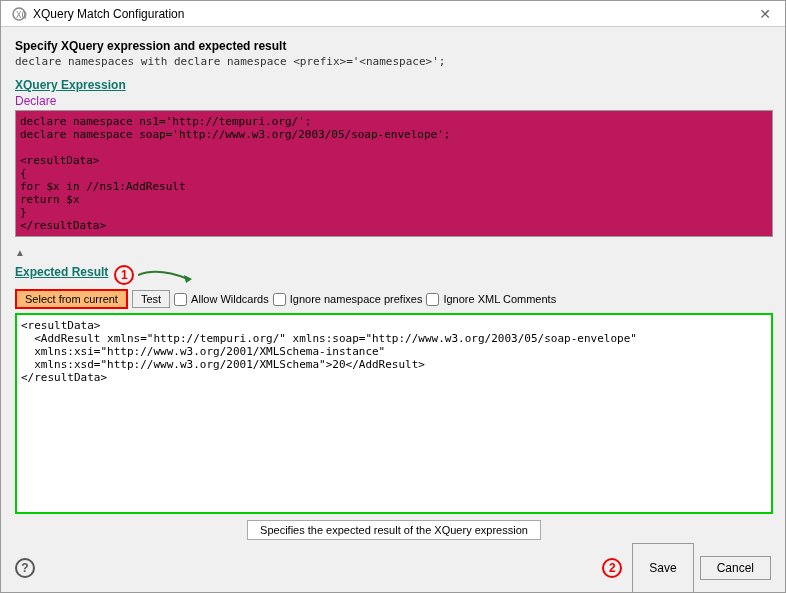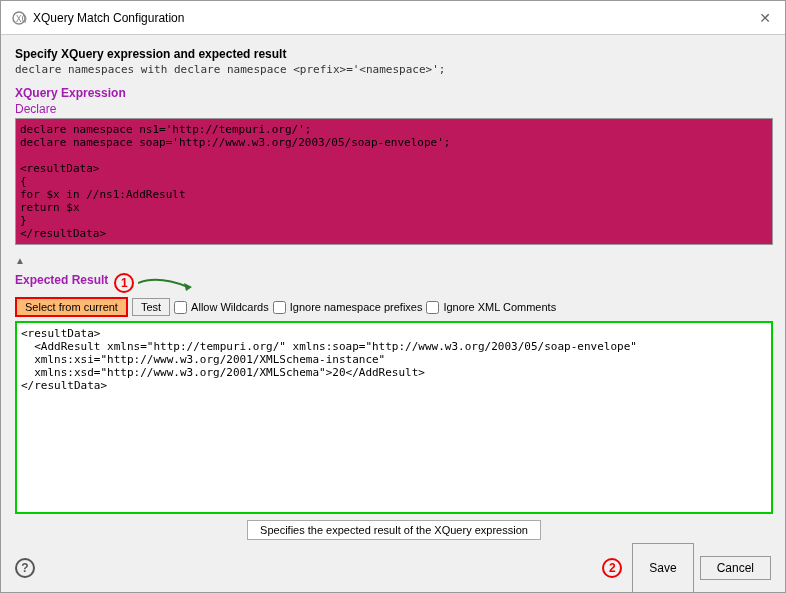--- a/index.html
+++ b/index.html
@@ -21,21 +21,21 @@
       display: flex;
       flex-direction: column;
     }
     .title-bar {
       background: #ffffff;
       border-bottom: 1px solid #ccc;
       padding: 6px 10px;
       display: flex;
       align-items: center;
       justify-content: space-between;
-      height: 34px;
+      height: 26px;
     }
     .title-bar-left {
       display: flex;
       align-items: center;
       gap: 6px;
     }
     .title-icon {
       width: 16px;
       height: 16px;
     }
@@ -70,24 +70,25 @@
       color: #000;
       margin-bottom: 2px;
     }
     .hint-text {
       font-size: 11px;
       color: #333;
       margin-bottom: 4px;
       font-family: monospace;
     }
     .section-label {
-      color: #a21caf;
+      color: #0f766e;
       font-weight: bold;
       font-size: 12px;
       margin-bottom: 2px;
+      text-decoration: underline;
     }
     .subsection-label {
       font-size: 12px;
       color: #a21caf;
       margin-bottom: 2px;
     }
     .code-area {
       border: 1px solid #999;
       background: #be185d;
       font-family: monospace;

